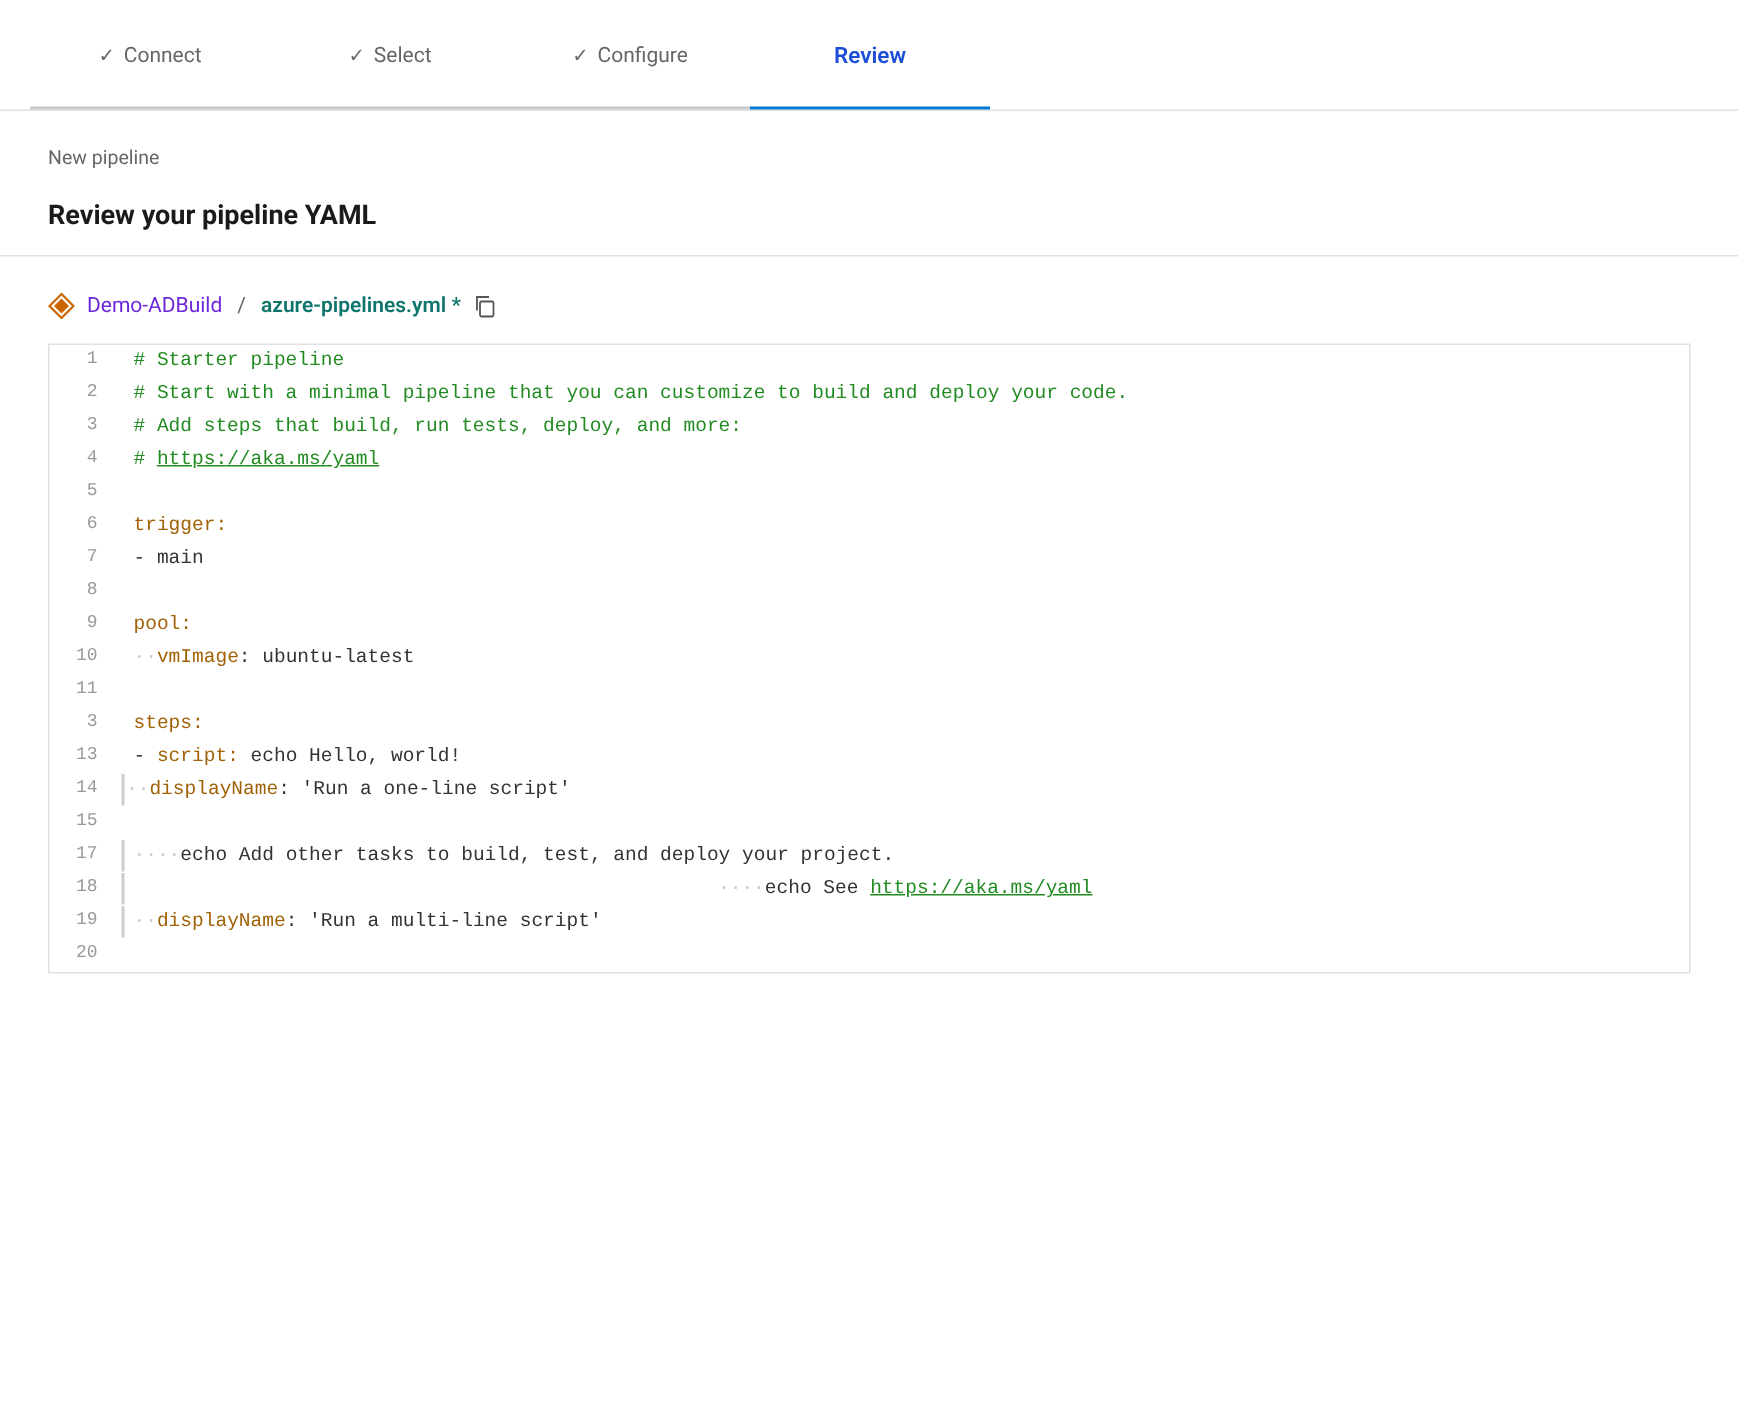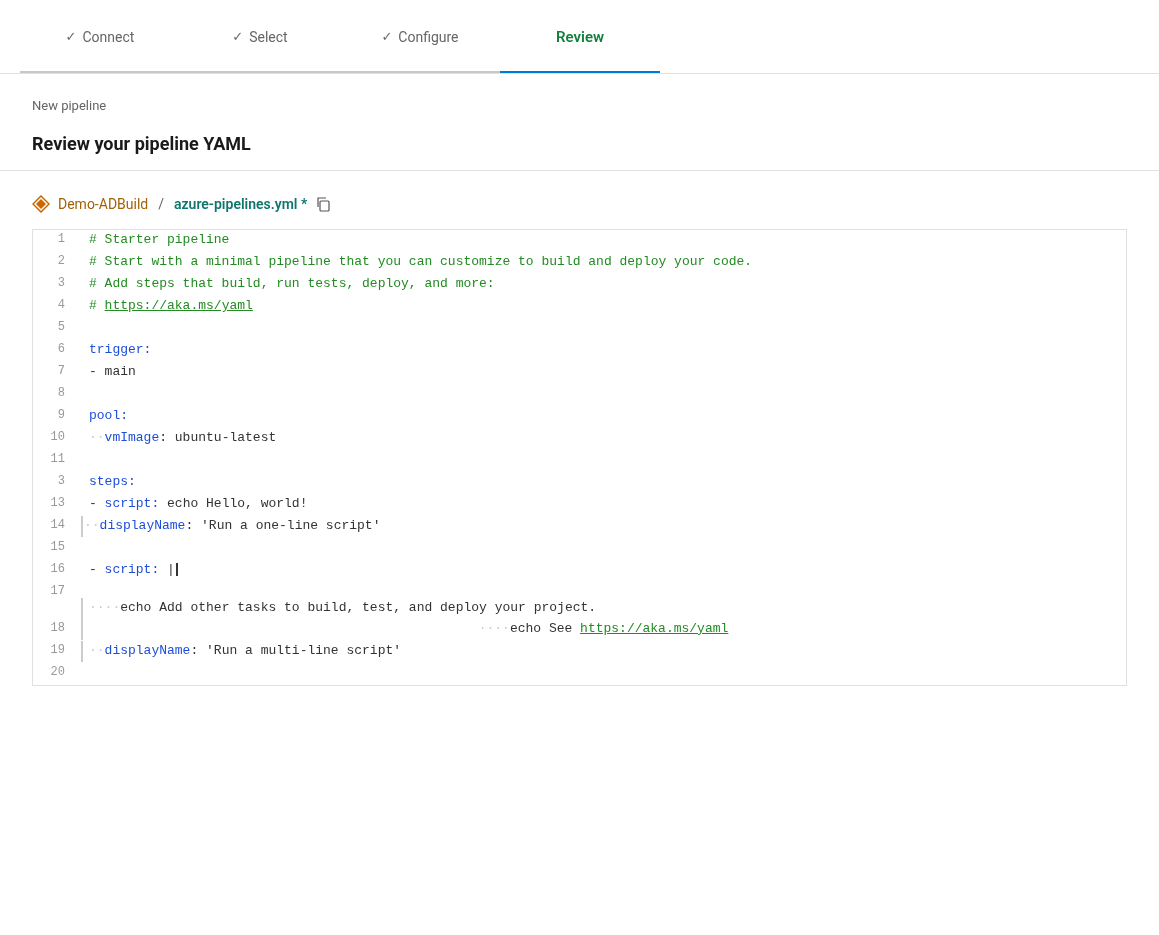--- a/index.html
+++ b/index.html
@@ -42,21 +42,21 @@
     }
     .wizard-step .step-underline {
       position: absolute;
       bottom: 0;
       left: 0;
       right: 0;
       height: 2px;
       background: transparent;
     }
     .wizard-step.active .step-label {
-      color: #15803d;
+      color: #1d4ed8;
       font-weight: 600;
       font-size: 15px;
     }
     .wizard-step.active .step-underline {
       background: #0078d4;
     }
     .wizard-step.completed .step-underline {
       background: #c8c8c8;
     }
 
@@ -91,21 +91,21 @@
       color: #333;
     }
     .file-header .repo-icon {
       width: 18px;
       height: 18px;
       display: inline-flex;
       align-items: center;
       justify-content: center;
     }
     .file-header .repo-name {
-      color: #a16207;
+      color: #6d28d9;
     }
     .file-header .separator {
       color: #666;
       margin: 0 2px;
     }
     .file-header .file-name {
       font-weight: 600;
       color: #0f766e;
     }
     .file-header .copy-icon {
@@ -142,21 +142,21 @@
     }
     .line-content {
       flex: 1;
       padding: 0 8px;
       white-space: pre;
     }
 
     
     .c-comment { color: #228b22; }
     .c-link { color: #228b22; text-decoration: underline; }
-    .c-key { color: #1d4ed8; }
+    .c-key { color: #a16207; }
     .c-value { color: #333; }
     .c-dash { color: #333; }
     .c-indent-dot {
       color: #ccc;
     }
 
   </style>
 </head>
 <body>
 
@@ -273,26 +273,22 @@
       </div>
       <div class="code-line">
         <span class="line-number">14</span>
         <span class="line-content" style="border-left: 2px solid rgb(204, 204, 204); padding-left: 1px;"><span class="c-indent-dot">··</span><span class="c-key">displayName</span><span class="c-value">: 'Run a one-line script'</span></span>
       </div>
       <div class="code-line">
         <span class="line-number">15</span>
         <span class="line-content">&nbsp;</span>
       </div>
       <div class="code-line">
-        <span class="line-number">16</span>
-        <span class="line-content"><span class="c-dash">- </span><span class="c-key">script: </span><span class="c-value">|<span style="display:inline-block;width:2px;height:13px;background:#333;vertical-align:middle;margin-left:1px;"></span></span></span>
-      </div>
-      <div class="code-line">
         <span class="line-number">17</span>
-        <span class="line-content" style="border-left: 2px solid rgb(204, 204, 204); padding-left: 6px; margin-top: 16px;"><span class="c-indent-dot">····</span><span class="c-value">echo Add other tasks to build, test, and deploy your project.</span></span>
+        <span class="line-content" style="border-left: 2px solid rgb(204, 204, 204); padding-left: 6px;"><span class="c-indent-dot">····</span><span class="c-value">echo Add other tasks to build, test, and deploy your project.</span></span>
       </div>
       <div class="code-line">
         <span class="line-number">18</span>
         <span class="line-content" style="border-left: 2px solid rgb(204, 204, 204); padding-left: 6px; text-align: center;"><span class="c-indent-dot">····</span><span class="c-value">echo See </span><a class="c-link" href="#">https://aka.ms/yaml</a></span>
       </div>
       <div class="code-line">
         <span class="line-number">19</span>
         <span class="line-content" style="border-left: 2px solid rgb(204, 204, 204); padding-left: 6px; font-family: Liberation Mono, monospace;"><span class="c-indent-dot">··</span><span class="c-key">displayName</span><span class="c-value">: 'Run a multi-line script'</span></span>
       </div>
       <div class="code-line">

